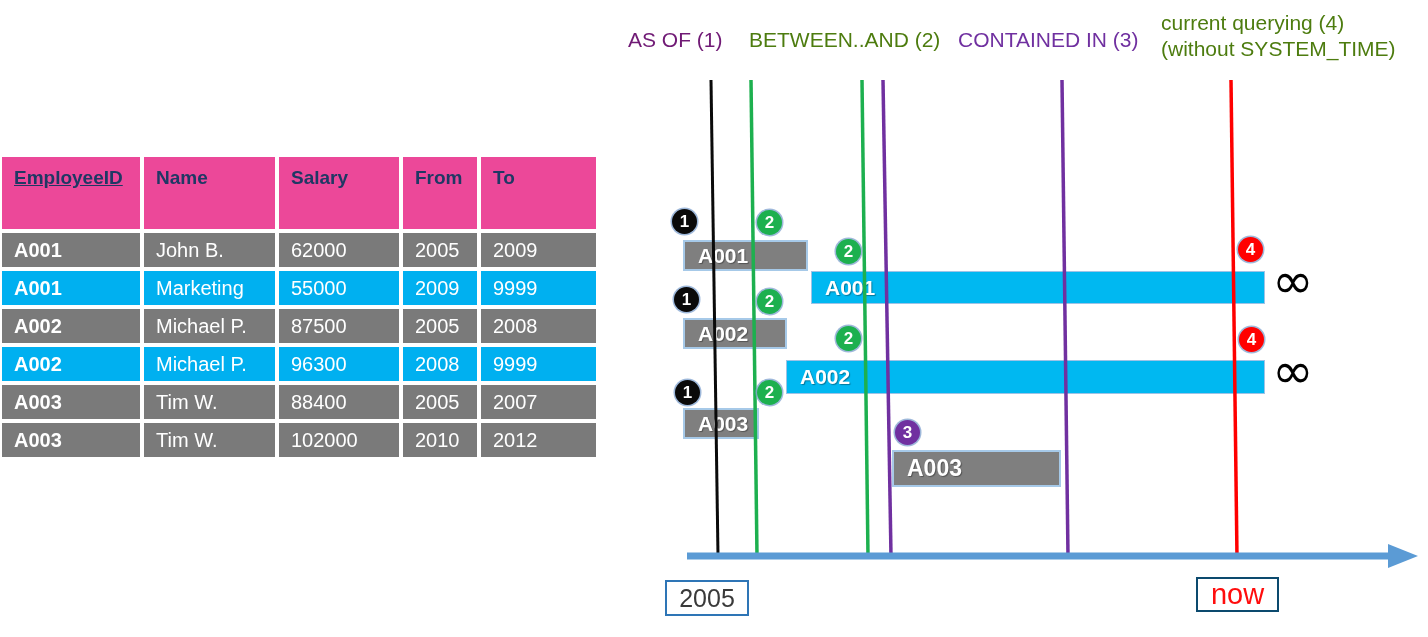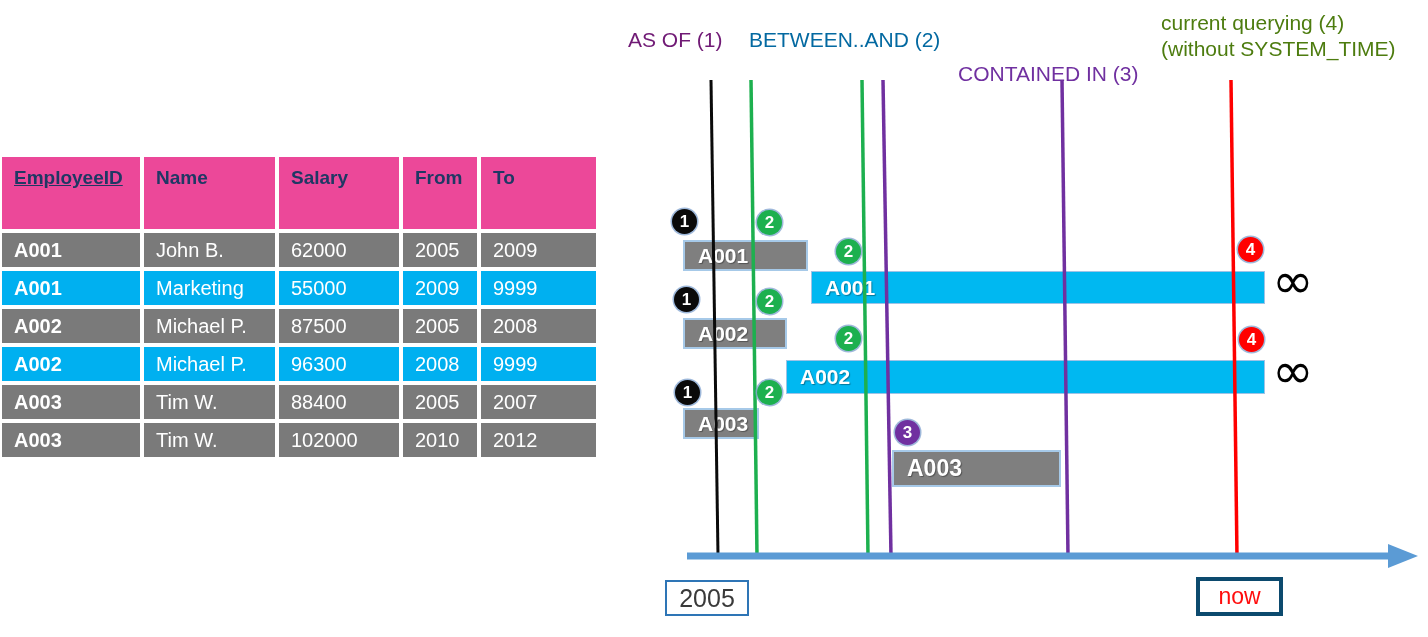--- a/index.html
+++ b/index.html
@@ -23,21 +23,21 @@
     padding:0 0 0 12px; height:34px; vertical-align:middle;
   }
   tr.hist td { background:#7A7A7A; }
   tr.curr td { background:#00B0F0; }
   td.key { font-weight:bold; }
   .uline { text-decoration:underline; }
 
   
   .legend-item { position:absolute; font-size:21px; font-weight:400; letter-spacing:0px; white-space:nowrap; }
   .lg-black  { color:#701a75; }
-  .lg-green  { color:#0369a1; }
+  .lg-green  { color:#4d7c0f; }
   .lg-purple { color:#7030A0; }
   .lg-red    { color:#4d7c0f; line-height:26px; }
 
   
   .bar {
     position:absolute; box-sizing:border-box;
     display:flex; align-items:center;
   }
   .bar-gray { background:#7F7F7F; border:2px solid #A6C9E8; }
   .bar-cyan { background:#00B8F1; border:1px solid #9DC3E6; }
@@ -68,21 +68,21 @@
     position:absolute; left:665px; top:580px; width:80px; height:32px;
     border:2px solid #2E75B6; color:#3a3a3a; font-size:25px; font-weight:300;
     display:flex; align-items:center; justify-content:center;
   }
   .axis-title {
     position:absolute; left:833px; top:572px; color:#1a1a1a;
     font-size:36px; font-weight:400; white-space:nowrap;
   }
   .now-box {
     position:absolute; left:1196px; top:577px; width:79px; height:31px;
-    border:4px solid #0c4a6e; color:#FF0D0D; font-size:23px; font-weight:300;
+    border:2px solid #0c4a6e; color:#FF0D0D; font-size:29px; font-weight:300;
     display:flex; align-items:center; justify-content:center;
   }
 
   svg.overlay { position:absolute; left:0; top:0; }
 </style>
 </head>
 <body>
 
 <div class="canvas">
 
@@ -144,21 +144,21 @@
         <td>Tim W.</td>
         <td>102000</td>
         <td>2010</td>
         <td>2012</td>
       </tr>
     </tbody>
   </table>
 
   <div class="legend-item lg-black" style="left:628px; top:28px;">AS OF (1)</div>
   <div class="legend-item lg-green" style="left:749px; top:28px;">BETWEEN..AND (2)</div>
-  <div class="legend-item lg-purple" style="left:958px; top:28px;margin-top:34px;">CONTAINED IN (3)</div>
+  <div class="legend-item lg-purple" style="left:958px; top:28px;">CONTAINED IN (3)</div>
   <div class="legend-item lg-red" style="left:1161px; top:10px;">
     <div>current querying (4)</div>
     <div>(without SYSTEM_TIME)</div>
   </div>
 
   <div class="bar bar-gray" style="left:683px; top:240px; width:125px; height:31px;">
     <span class="bar-label">A001</span>
   </div>
   <div class="bar bar-cyan" style="left:811px; top:271px; width:454px; height:33px;">
     <span class="bar-label">A001</span>

